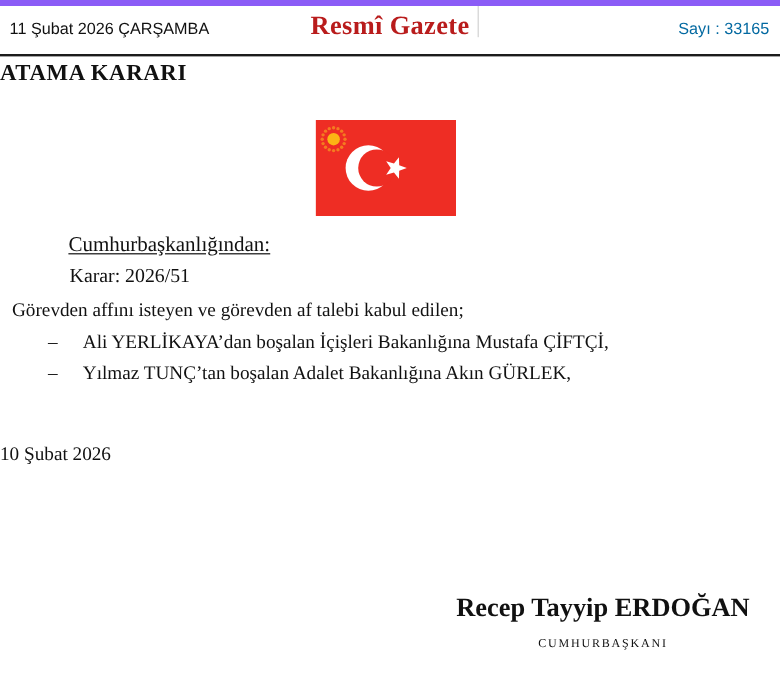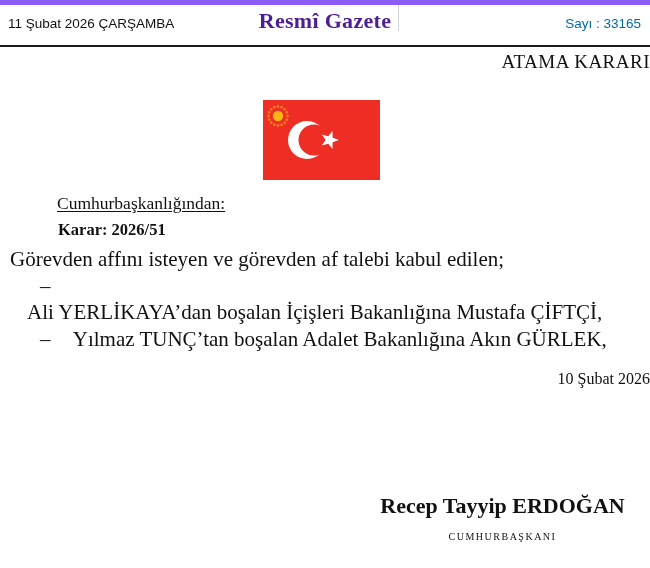--- a/index.html
+++ b/index.html
@@ -21,43 +21,43 @@
   .masthead-date {
     position: absolute; left: 8px; top: 11px;
     font-family: "Liberation Sans", sans-serif;
     font-size: 13.5px; color: #111;
     white-space: nowrap;
   }
   .masthead-title {
     position: absolute; left: 0; right: 0; top: 3px;
     text-align: center;
     font-size: 22px; font-weight: bold;
-    color: #4c1d95;
+    color: #b91c1c;
     letter-spacing: 0.3px;
   }
   .masthead-issue {
     position: absolute; right: 9px; top: 11px;
     font-family: "Liberation Sans", sans-serif;
     font-size: 13.5px; color: #0369a1;
     white-space: nowrap;
   }
   .masthead-tick {
     position: absolute; left: 398px; top: 0; width: 1px; height: 26px;
     background: #d2d2d2;
   }
   .rule {
     position: absolute; left: 0; right: 0; top: 40px;
     border-top: 2px solid #1c1c1c;
   }
 
   
   .section-title {
     position: absolute; left: 0; right: 0; top: 46px;
-    text-align: right;
-    font-size: 19px; font-weight: normal;
+    text-align: left;
+    font-size: 19px; font-weight: bold;
     letter-spacing: 0.5px;
     color: #111;
   }
 
   
   .flag {
     position: absolute; left: 263px; top: 95px;
     width: 117px; height: 80px;
     display: block;
   }
@@ -66,39 +66,39 @@
   .authority {
     position: absolute; left: 57px; top: 188px;
     font-size: 17.5px;
     text-decoration: underline;
     text-underline-offset: 2px;
     color: #111;
     text-align: right;
   }
   .decree-number {
     position: absolute; left: 58px; top: 215px;
-    font-size: 16.5px; font-weight: bold;
+    font-size: 16.5px; font-weight: normal;
     color: #111;
   }
 
   
   .body-text {
     position: absolute; left: 10px; right: 16px; top: 241px;
-    font-size: 21px;
+    font-size: 16px;
     line-height: 26.6px;
     color: #111;
   }
   .body-text p { margin: 0; }
   .item .dash { display: inline-block; margin-left: 30px; }
   .item .itext { display: inline-block; margin-left: 17px; }
 
   
   .decision-date {
     position: absolute; left: 0; right: 0; top: 365px;
-    text-align: right;
+    text-align: left;
     font-size: 16px;
     color: #111;
   }
 
   
   .signature {
     position: absolute; left: 355px; top: 488px; width: 295px;
     text-align: center;
     color: #111;
   }

